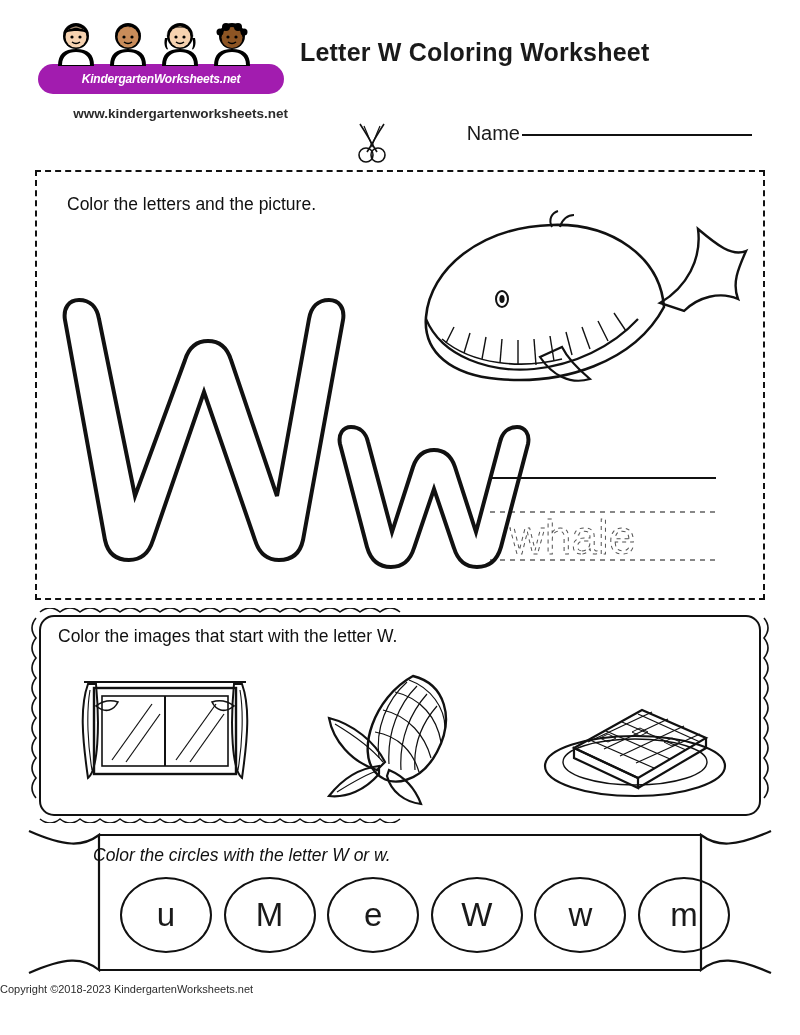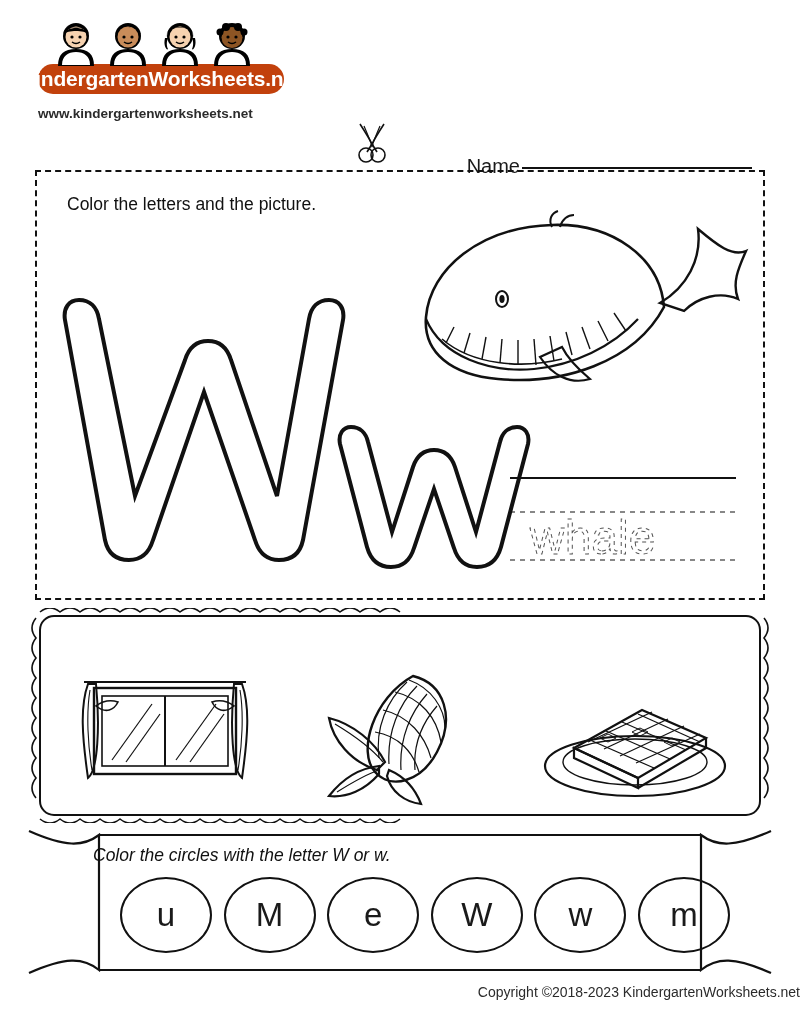--- a/index.html
+++ b/index.html
@@ -37,54 +37,54 @@
     position: absolute;
     bottom: 0;
     width: 48px;
     height: 48px;
   }
   .kid svg { display: block; }
   .logo-pill {
     width: 246px;
     height: 30px;
     border-radius: 16px;
-    background: #c2410c;
+    background: #a21caf;
     color: #fff;
     font-weight: bold;
-    font-size: 21px;
+    font-size: 12px;
     display: flex;
     align-items: center;
     justify-content: center;
     letter-spacing: -0.2px;
     margin-top: -2px;
+    font-style: italic;
   }
   .logo-url {
     margin-top: 12px;
     width: 250px;
-    text-align: left;
+    text-align: right;
     font-size: 13.5px;
     font-weight: bold;
     color: #2b2b2b;
   }
   .title {
     position: absolute;
     left: 300px;
     top: 38px;
     font-size: 25px;
     font-weight: bold;
     letter-spacing: 0.2px;
     white-space: nowrap;
   }
   .name-line {
     position: absolute;
     right: 48px;
     top: 122px;
     font-size: 20px;
     white-space: nowrap;
-    margin-top: 33px;
   }
   .name-line .blank {
     display: inline-block;
     border-bottom: 2px solid #111;
     width: 230px;
     height: 1px;
     vertical-align: 4px;
     margin-left: 2px;
   }
   .scissors {
@@ -130,21 +130,21 @@
   }
   .whale {
     position: absolute;
     left: 365px;
     top: 35px;
     width: 360px;
     height: 200px;
   }
   .trace-box {
     position: absolute;
-    left: 471px;
+    left: 451px;
     top: 300px;
     width: 230px;
     height: 105px;
   }
 
   
   .section-images {
     position: absolute;
     left: 30px;
     top: 608px;
@@ -210,22 +210,22 @@
     font-weight: 400;
     box-sizing: border-box;
   }
 
   
   .footer {
     position: absolute;
     left: 0;
     right: 0;
     top: 982px;
-    text-align: right;
-    font-size: 14px;
+    text-align: left;
+    font-size: 11px;
     color: #2b2b2b;
     line-height: 1.45;
   }
 </style>
 </head>
 <body>
 
 <div class="header">
 
   <div class="logo-block">
@@ -287,20 +287,21 @@
           <circle cx="20" cy="19" r="1.6" fill="#000"></circle>
           <circle cx="28" cy="19" r="1.6" fill="#000"></circle>
           <path d="M20 24 Q24 27 28 24" stroke="#000" stroke-width="1.5" fill="none"></path>
         </svg>
       </span>
     </div>
     <div class="logo-pill">KindergartenWorksheets.net</div>
     <div class="logo-url">www.kindergartenworksheets.net</div>
   </div>
 
+  <div class="title">Letter W Coloring Worksheet</div>
 
   <div class="name-line">
     <span>Name</span><span class="blank"></span>
   </div>
 
   <div class="scissors">
     <svg viewBox="0 0 40 46" width="40" height="46">
       <path d="M8 2 C8 2 17 16 20 22 C23 16 32 2 32 2" stroke="#111" stroke-width="1.6" fill="none"></path>
       <path d="M12 4 C12 4 18 18 20 24 C22 18 28 4 28 4" stroke="#111" stroke-width="1.2" fill="none"></path>
       <circle cx="14" cy="33" r="7" stroke="#111" stroke-width="1.6" fill="none"></circle>
@@ -372,20 +373,21 @@
 
 <div class="section-images">
   <svg class="scallop-border" viewBox="0 0 740 215" width="740" height="215">
     <rect x="10" y="8" width="720" height="199" rx="14" fill="none" stroke="#111" stroke-width="2"></rect>
     <path d="M10 4 q10 -8 20 0 q10 -8 20 0 q10 -8 20 0 q10 -8 20 0 q10 -8 20 0 q10 -8 20 0 q10 -8 20 0 q10 -8 20 0 q10 -8 20 0 q10 -8 20 0 q10 -8 20 0 q10 -8 20 0 q10 -8 20 0 q10 -8 20 0 q10 -8 20 0 q10 -8 20 0 q10 -8 20 0 q10 -8 20 0" fill="none" stroke="#111" stroke-width="1.6"></path>
     <path d="M10 211 q10 8 20 0 q10 8 20 0 q10 8 20 0 q10 8 20 0 q10 8 20 0 q10 8 20 0 q10 8 20 0 q10 8 20 0 q10 8 20 0 q10 8 20 0 q10 8 20 0 q10 8 20 0 q10 8 20 0 q10 8 20 0 q10 8 20 0 q10 8 20 0 q10 8 20 0 q10 8 20 0" fill="none" stroke="#111" stroke-width="1.6"></path>
     <path d="M6 10 q-8 10 0 20 q-8 10 0 20 q-8 10 0 20 q-8 10 0 20 q-8 10 0 20 q-8 10 0 20 q-8 10 0 20 q-8 10 0 20 q-8 10 0 20" fill="none" stroke="#111" stroke-width="1.6"></path>
     <path d="M734 10 q8 10 0 20 q8 10 0 20 q8 10 0 20 q8 10 0 20 q8 10 0 20 q8 10 0 20 q8 10 0 20 q8 10 0 20 q8 10 0 20" fill="none" stroke="#111" stroke-width="1.6"></path>
   </svg>
 
+  <div class="instruction s2-instruction">Color the images that start with the letter W.</div>
 
   <div class="pic-row">
 
     <div class="pic">
       <svg viewBox="0 0 210 145" width="210" height="145">
         <rect x="34" y="22" width="142" height="86" fill="none" stroke="#111" stroke-width="2.4"></rect>
         <rect x="42" y="30" width="126" height="70" fill="none" stroke="#111" stroke-width="1.6"></rect>
         <line x1="105" y1="30" x2="105" y2="100" stroke="#111" stroke-width="2"></line>
         <line x1="52" y1="94" x2="92" y2="38" stroke="#111" stroke-width="1.2"></line>
         <line x1="66" y1="96" x2="100" y2="48" stroke="#111" stroke-width="1.2"></line>

